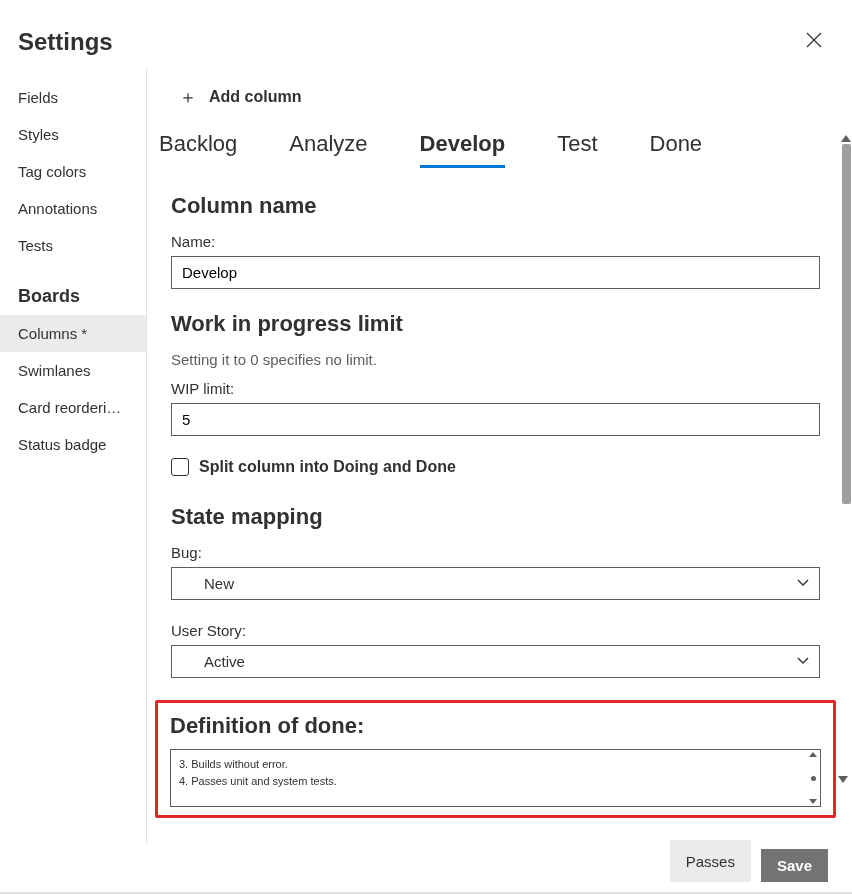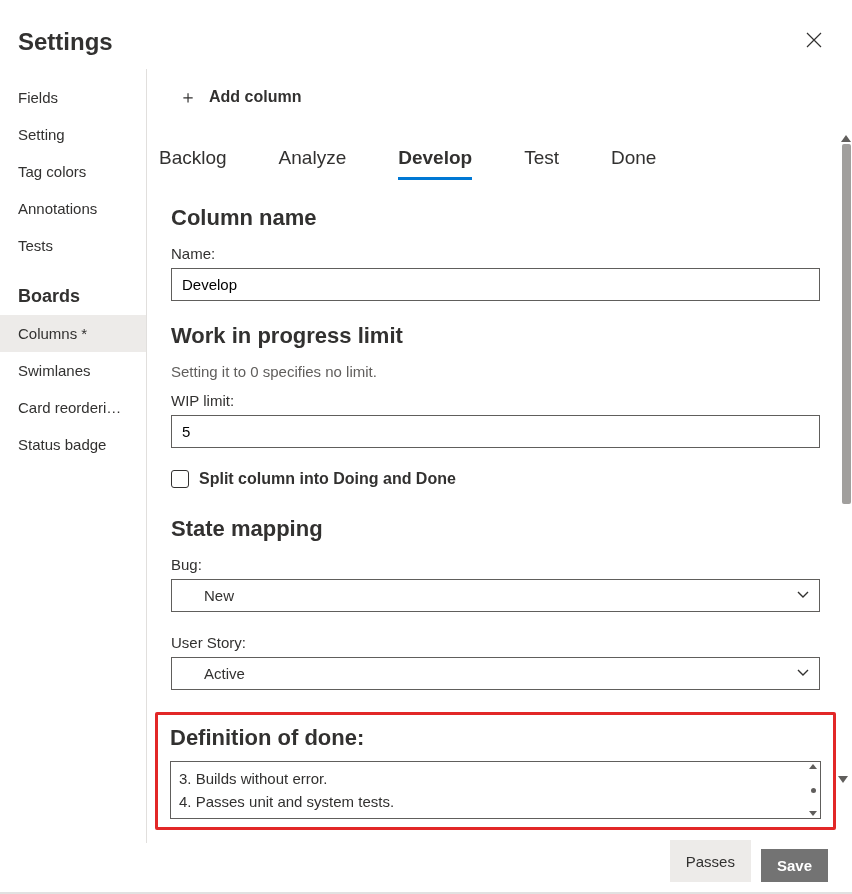--- a/index.html
+++ b/index.html
@@ -68,25 +68,24 @@
     }
     .add-column .plus { font-size: 18px; font-weight: 400; }
     .tabs {
       display: flex;
       gap: 52px;
       padding-left: 4px;
       border-bottom: 0;
       margin-bottom: 26px;
     }
     .tab {
-      font-size: 19px;
+      font-size: 22px;
       padding: 8px 0;
       cursor: pointer;
       color: #323130;
-      margin-top: 16px;
     }
     .tab.active {
       font-weight: 600;
       border-bottom: 3px solid #0078d4;
       margin-bottom: -1px;
     }
     .form { padding: 0 16px 0 16px; }
     .section-title { font-size: 22px; font-weight: 600; margin-bottom: 14px; }
     .helper { color: #605e5c; font-size: 15px; margin-bottom: 12px; }
     .field-label { font-size: 15px; margin-bottom: 6px; display: block; }
@@ -117,21 +116,21 @@
     .chev svg { width:12px; height:12px; }
     .red-box {
       border: 3px solid #e22828;
       border-radius: 2px;
       padding: 10px 12px 8px 12px;
       margin-top: 4px;
     }
     .dod-box {
       border: 1px solid #605e5c;
       padding: 6px 8px;
-      font-size: 15px;
+      font-size: 11px;
       line-height: 1.5;
       height: 58px;
       overflow: hidden;
       position: relative;
     }
     .dod-scroll {
       position: absolute;
       right: 2px;
       top: 2px;
       bottom: 2px;
@@ -171,21 +170,21 @@
   <button class="close-btn">
     <svg viewBox="0 0 16 16">
         <path d="M1 1 L15 15 M15 1 L1 15" stroke="#323130" stroke-width="1.2" fill="none"></path>
       </svg>
   </button>
 </div>
 
 <div class="content">
   <div class="sidebar">
     <div class="sidebar-item">Fields</div>
-    <div class="sidebar-item">Setting</div>
+    <div class="sidebar-item">Styles</div>
     <div class="sidebar-item">Tag colors</div>
     <div class="sidebar-item">Annotations</div>
     <div class="sidebar-item">Tests</div>
     <div class="sidebar-group">Boards</div>
     <div class="sidebar-item active">Columns *</div>
     <div class="sidebar-item">Swimlanes</div>
     <div class="sidebar-item">Card reorderi…</div>
     <div class="sidebar-item">Status badge</div>
   </div>
 

